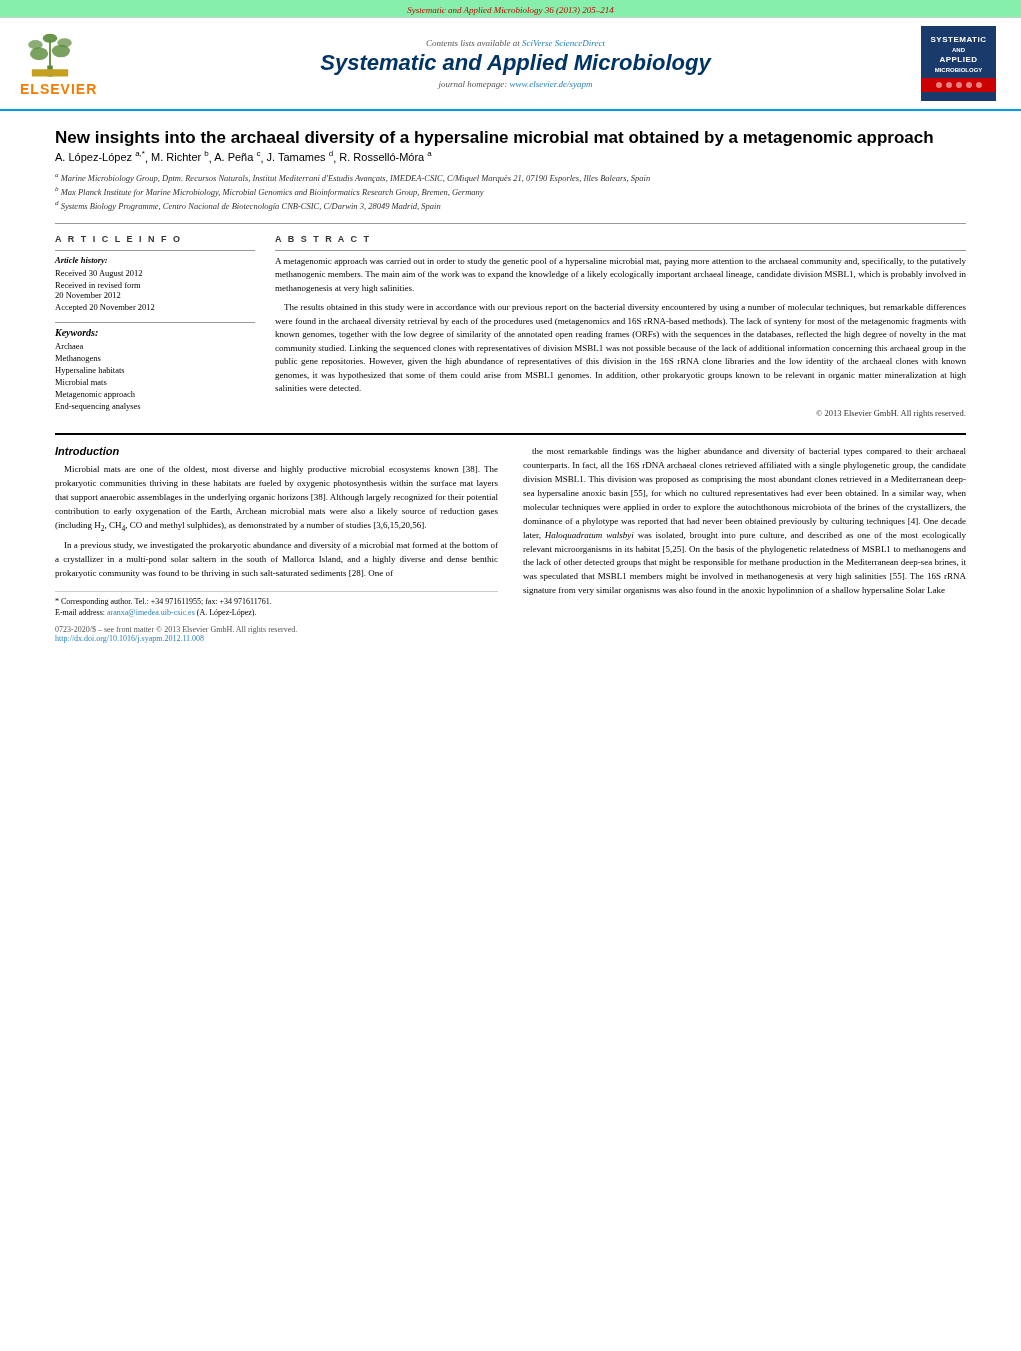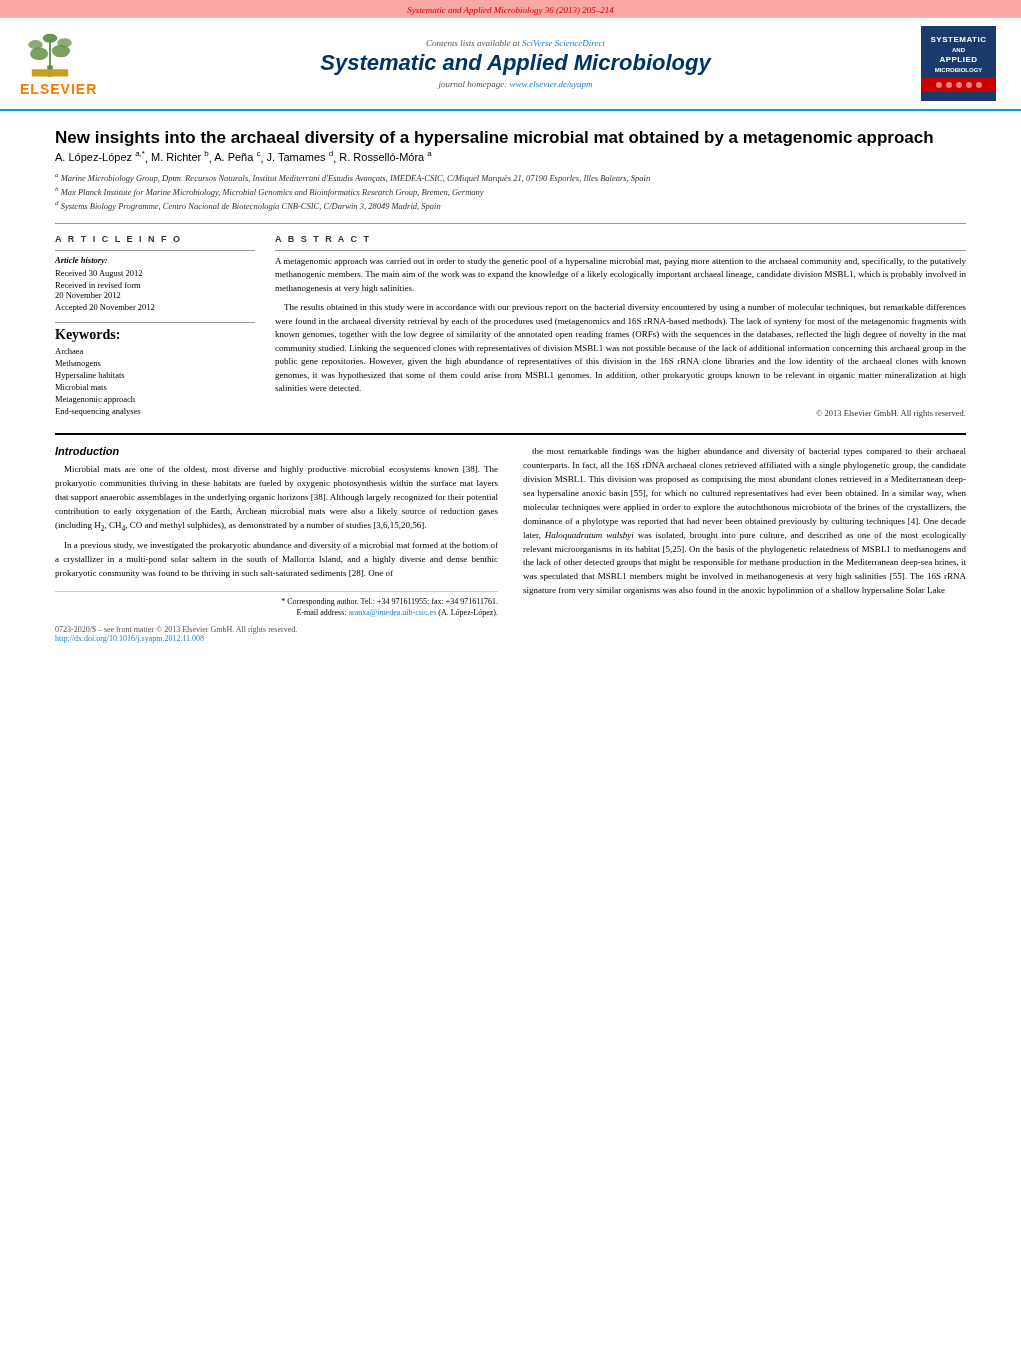--- a/index.html
+++ b/index.html
@@ -6,21 +6,21 @@
     body {
       font-family: 'Times New Roman', Times, serif;
       background: #fff;
       color: #000;
       width: 1021px;
       min-height: 1351px;
       font-size: 10px;
     }
 
     .top-banner {
-      background: #fca5a5;
+      background: #86efac;
       text-align: center;
       padding: 4px 0 2px;
       border-bottom: 1px solid #ccc;
     }
     .top-banner .journal-ref {
       font-size: 9px;
       color: #c00;
       font-style: italic;
     }
 
@@ -194,22 +194,23 @@
       margin-bottom: 3px;
     }
     .history-row {
       margin-bottom: 2px;
     }
 
     .keywords-section {
       font-size: 8.5px;
     }
     .keywords-title {
-      font-weight: bold;
-      font-size: 14px;
+      font-style: italic;
+      font-weight: bold;
+      font-size: 10px;
       margin-bottom: 3px;
     }
     .keyword-item {
       margin-bottom: 2px;
     }
 
     .abstract-text {
       font-size: 9px;
       line-height: 1.5;
       text-align: justify;
@@ -265,21 +266,20 @@
     }
 
     .footnote-area {
       border-top: 1px solid #ccc;
       margin-top: 10px;
       padding-top: 5px;
       font-size: 8px;
     }
     .footnote-row {
       margin-bottom: 2px;
-      text-align: right;
     }
 
     .bottom-footer {
       font-size: 8px;
       color: #555;
       margin-top: 8px;
     }
     .footer-doi {
       color: #2980b9;
     }

